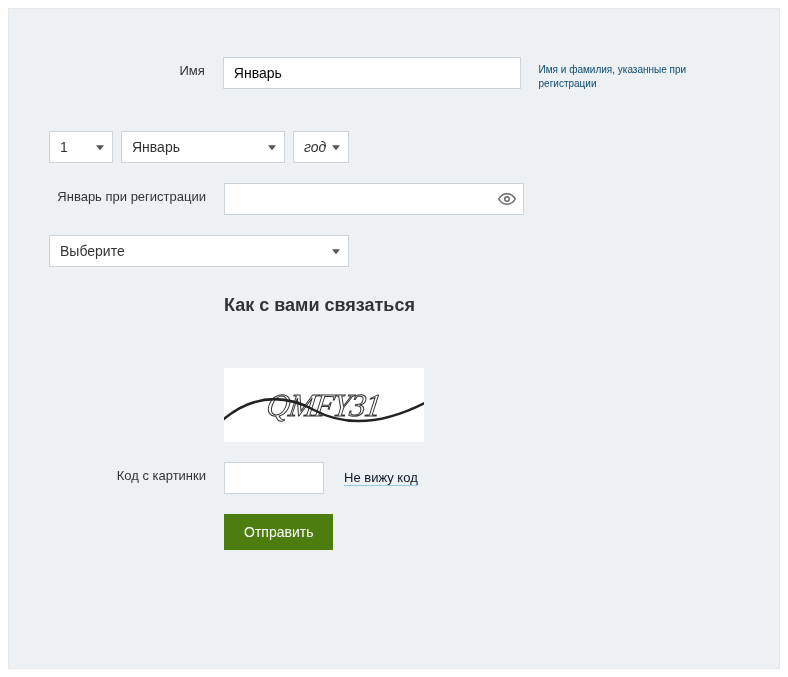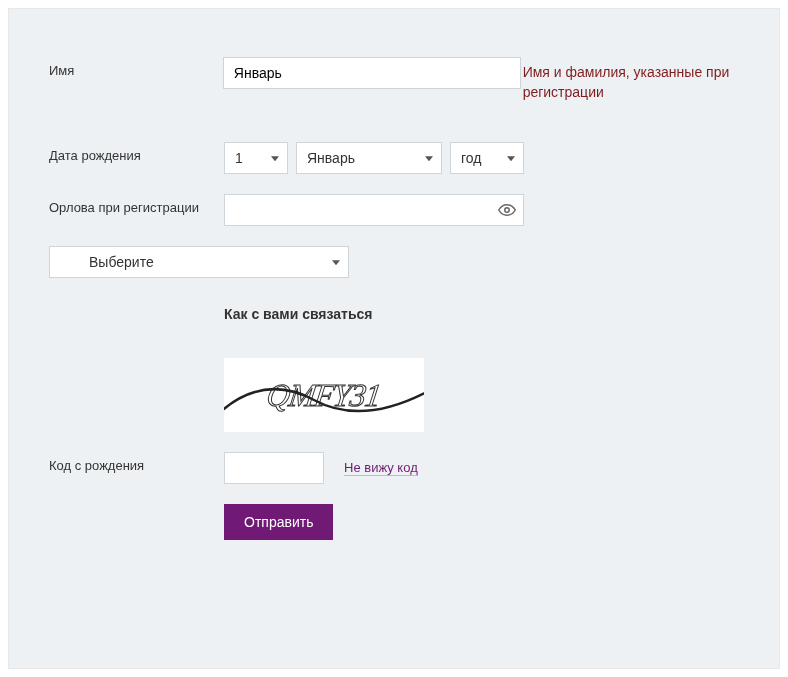--- a/index.html
+++ b/index.html
@@ -16,60 +16,61 @@
       padding: 48px 40px 40px 40px;
       position: relative;
     }
     .form-row {
       display: flex;
       align-items: flex-start;
       margin-bottom: 20px;
     }
     .label-col {
       width: 175px;
+      text-align: right;
       padding-right: 18px;
       padding-top: 6px;
       font-size: 13px;
       color: #333;
       line-height: 1.3;
     }
     .field-col {
       width: 300px;
       display: flex;
       gap: 8px;
       position: relative;
     }
     .hint-col {
-      padding-left: 2px;
+      padding-left: 18px;
       width: 220px;
-      font-size: 14px;
-      color: #7f1d1d;
+      font-size: 10px;
+      color: #0c4a6e;
       line-height: 1.4;
       padding-top: 6px;
     }
     input[type="text"], input[type="password"] {
       width: 100%;
       height: 32px;
       padding: 4px 10px;
       font-size: 14px;
       border: 1px solid #cdd4da;
       background: #fff;
       outline: none;
     }
     .select-wrap {
       position: relative;
       display: inline-block;
       background: #fff;
       border: 1px solid #cdd4da;
       height: 32px;
     }
-    .select-wrap.full { width: 100%; padding-left: 29px; }
+    .select-wrap.full { width: 100%; }
     .select-wrap.day { width: 64px; }
     .select-wrap.month { flex: 1; }
-    .select-wrap.year { width: 74px; }
+    .select-wrap.year { width: 56px; font-style: italic; }
     .select-value {
       display: block;
       height: 100%;
       line-height: 30px;
       padding: 0 26px 0 10px;
       font-size: 14px;
       color: #333;
       cursor: pointer;
       white-space: nowrap;
       overflow: hidden;
@@ -96,24 +97,24 @@
       top: 50%;
       transform: translateY(-50%);
       width: 22px;
       height: 22px;
       cursor: pointer;
       display: flex;
       align-items: center;
       justify-content: center;
     }
     .section-heading {
-      font-size: 14px;
+      font-size: 18px;
       font-weight: bold;
       color: #333;
-      margin-bottom: 16px;
+      margin-bottom: 32px;
       padding-top: 8px;
     }
     .captcha-box {
       width: 200px;
       height: 74px;
       background: #fff;
       display: flex;
       align-items: center;
       justify-content: center;
       position: relative;
@@ -135,29 +136,29 @@
       right: 0;
       top: 0;
       bottom: 0;
       pointer-events: none;
     }
     .code-input {
       width: 100px !important;
     }
     .code-link {
       font-size: 13px;
-      color: #701a75;
+      color: #0f172a;
       text-decoration: none;
       border-bottom: 1px solid rgba(22,141,226,0.4);
       align-self: center;
       margin-left: 12px;
       cursor: pointer;
     }
     .submit-btn {
-      background: #701a75;
+      background: #4d7c0f;
       color: #fff;
       border: none;
       height: 36px;
       padding: 0 20px;
       font-size: 14px;
       cursor: pointer;
     }
     .submit-row {
       margin-top: 12px;
     }
@@ -172,39 +173,38 @@
     <div class="field-col">
       <input type="text" value="Январь" style="">
     </div>
     <div class="hint-col">Имя и фамилия, указанные при регистрации</div>
   </div>
 
   <div class="form-row">
   </div>
 
   <div class="form-row">
-    <div class="label-col">Дата рождения</div>
     <div class="field-col">
       <div class="select-wrap day">
         <span class="select-value">1</span>
         <span class="select-caret"></span>
       </div>
       <div class="select-wrap month">
         <span class="select-value">Январь</span>
         <span class="select-caret"></span>
       </div>
       <div class="select-wrap year">
         <span class="select-value">год</span>
         <span class="select-caret"></span>
       </div>
     </div>
   </div>
 
   <div class="form-row">
-    <div class="label-col">Орлова при регистрации</div>
+    <div class="label-col">Январь при регистрации</div>
     <div class="field-col">
       <div class="password-wrap">
         <input type="password" value="" style="">
         <div class="eye-btn">
           <svg width="18" height="18" viewBox="0 0 24 24" fill="none" stroke="#666" stroke-width="2">
             <path d="M1 12s4-7 11-7 11 7 11 7-4 7-11 7-11-7-11-7z"></path>
             <circle cx="12" cy="12" r="3"></circle>
           </svg>
         </div>
       </div>
@@ -234,21 +234,21 @@
       <div class="captcha-box">
         <span class="captcha-text">QMFY31</span>
         <svg class="captcha-wave" viewBox="0 0 200 74" preserveAspectRatio="none">
           <path d="M -5 55 Q 40 15, 90 42 T 210 30" stroke="#222" stroke-width="2.5" fill="none"></path>
         </svg>
       </div>
     </div>
   </div>
 
   <div class="form-row">
-    <div class="label-col">Код с рождения</div>
+    <div class="label-col">Код с картинки</div>
     <div class="field-col">
       <input type="text" class="code-input" value="" style="">
       <a class="code-link">Не вижу код</a>
     </div>
   </div>
 
   <div class="form-row submit-row">
     <div class="label-col"></div>
     <div class="field-col">
       <button class="submit-btn">Отправить</button>

